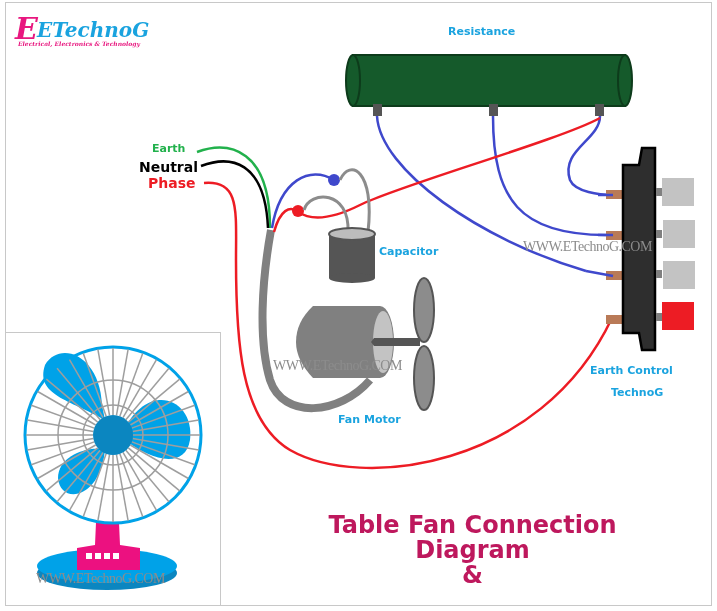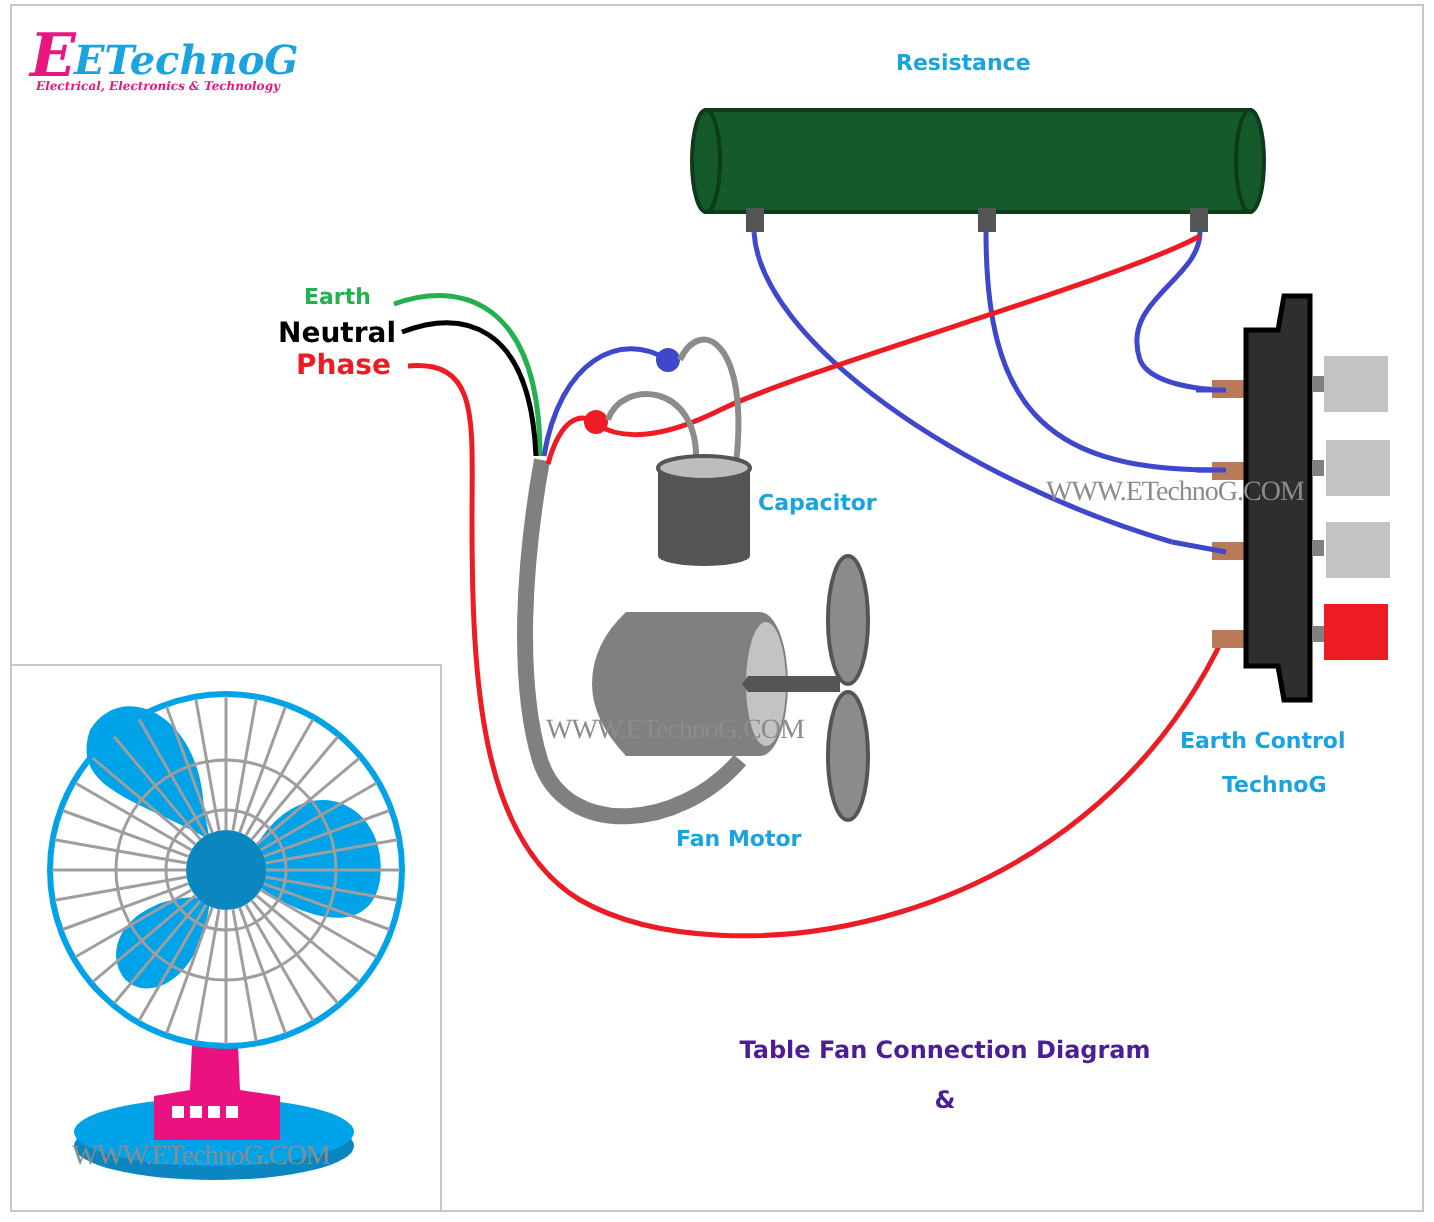--- a/index.html
+++ b/index.html
@@ -5,21 +5,21 @@
   html,body{margin:0;padding:0;background:#ffffff;}
   body{width:717px;height:611px;position:relative;overflow:hidden;font-family:"DejaVu Sans",sans-serif;}
   .frame{position:absolute;left:5px;top:2px;width:707px;height:604px;border:1px solid #c8c8c8;box-sizing:border-box;}
   svg{position:absolute;left:0;top:0;}
   .lbl{position:absolute;font-family:"DejaVu Sans",sans-serif;font-weight:bold;white-space:nowrap;}
   .blue{color:#1aa3df;font-size:11px;}
   .logo-e{position:absolute;left:15px;top:14px;font-family:"DejaVu Serif",serif;font-style:italic;font-weight:bold;font-size:30px;color:#e8177f;line-height:30px;}
   .logo-t{position:absolute;left:37px;top:19px;font-family:"DejaVu Serif",serif;font-style:italic;font-weight:bold;font-size:20px;color:#1aa3df;line-height:22px;}
   .logo-s{position:absolute;left:18px;top:40px;font-family:"DejaVu Serif",serif;font-style:italic;font-weight:bold;font-size:6px;color:#e8177f;}
   .wm{position:absolute;font-family:Liberation Serif, serif;font-size:14px;color:#8c8c8c;white-space:nowrap;letter-spacing:-0.5px;}
-  .title{position:absolute;left:290px;top:513px;width:365px;text-align:center;color:#4c1d95;font-weight:bold;font-size:12px;line-height:25px;font-family:"DejaVu Sans",sans-serif;}
+  .title{position:absolute;left:290px;top:513px;width:365px;text-align:center;color:#be185d;font-weight:bold;font-size:24px;line-height:25px;font-family:"DejaVu Sans",sans-serif;}
   .fanbox{position:absolute;left:5px;top:332px;width:216px;height:274px;border-top:1px solid #c8c8c8;border-right:1px solid #c8c8c8;box-sizing:border-box;}
 </style>
 </head>
 <body>
 
 <div class="frame"></div>
 
 <div>
   <span class="logo-e">E</span>
   <span class="logo-t">ETechnoG</span>

